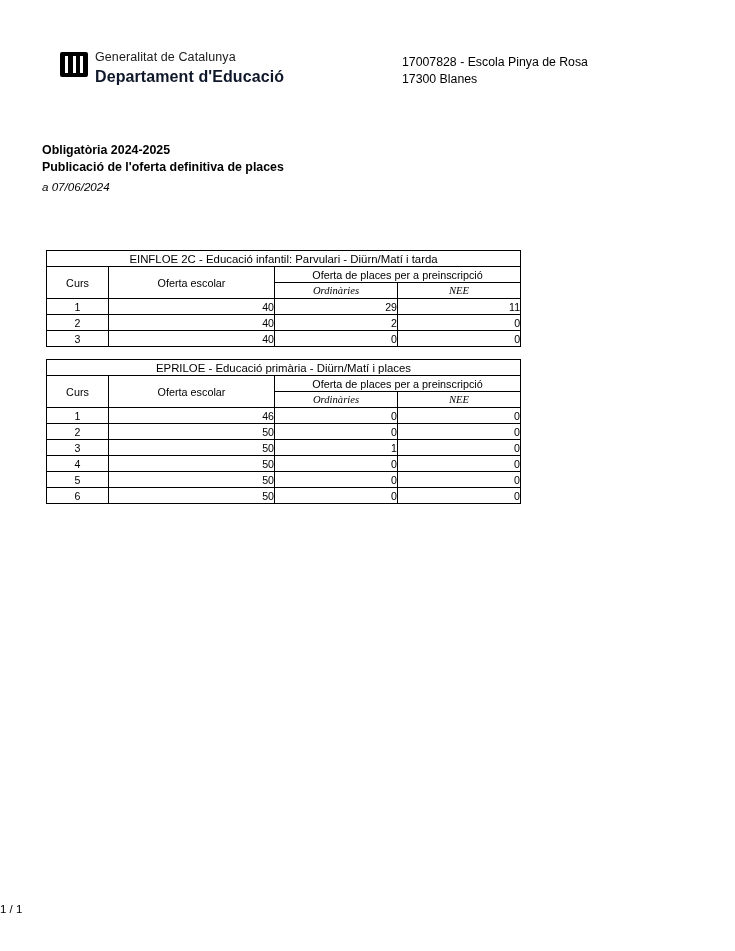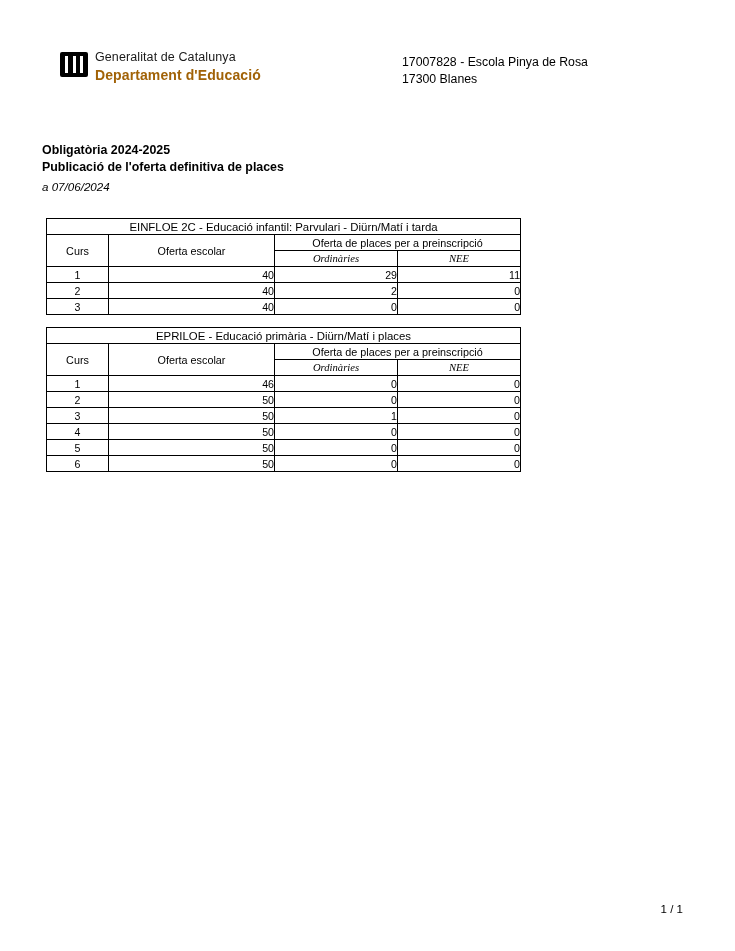--- a/index.html
+++ b/index.html
@@ -60,23 +60,23 @@
   .logo-text {
     margin-left: 7px;
     line-height: 1.25;
   }
   .logo-line1 {
     font-size: 12.5px;
     color: #1a1a1a;
     letter-spacing: 0.1px;
   }
   .logo-line2 {
-    font-size: 14px;
+    font-size: 16px;
     font-weight: bold;
-    color: #a16207;
+    color: #0f172a;
     letter-spacing: 0.1px;
     margin-top: 1px;
   }
 
   .school-block {
     position: absolute;
     left: 402px;
     top: 4px;
     font-size: 12.3px;
     line-height: 17px;
@@ -113,20 +113,21 @@
     width: 474px;
   }
   #table-infantil { top: 218px; }
   #table-primaria { top: 327px; }
 
   table.offer {
     border-collapse: collapse;
     width: 474px;
     table-layout: fixed;
     font-size: 11px;
+    margin-top: 32px;
   }
   table.offer td, table.offer th {
     border: 1px solid #000000;
     padding: 0;
     height: 15px;
     vertical-align: middle;
     font-weight: normal;
   }
   .t-title {
     text-align: center;
@@ -163,21 +164,21 @@
   col.c2 { width: 166px; }
   col.c3 { width: 123px; }
   col.c4 { width: 123px; }
 
   
   .footer {
     position: absolute;
     left: 0;
     top: 903px;
     width: 735px;
-    text-align: right;
+    text-align: left;
     padding-right: 52px;
     box-sizing: border-box;
     font-size: 11.5px;
     color: #000000;
   }
 </style>
 </head>
 <body>
 
 <div class="page">

